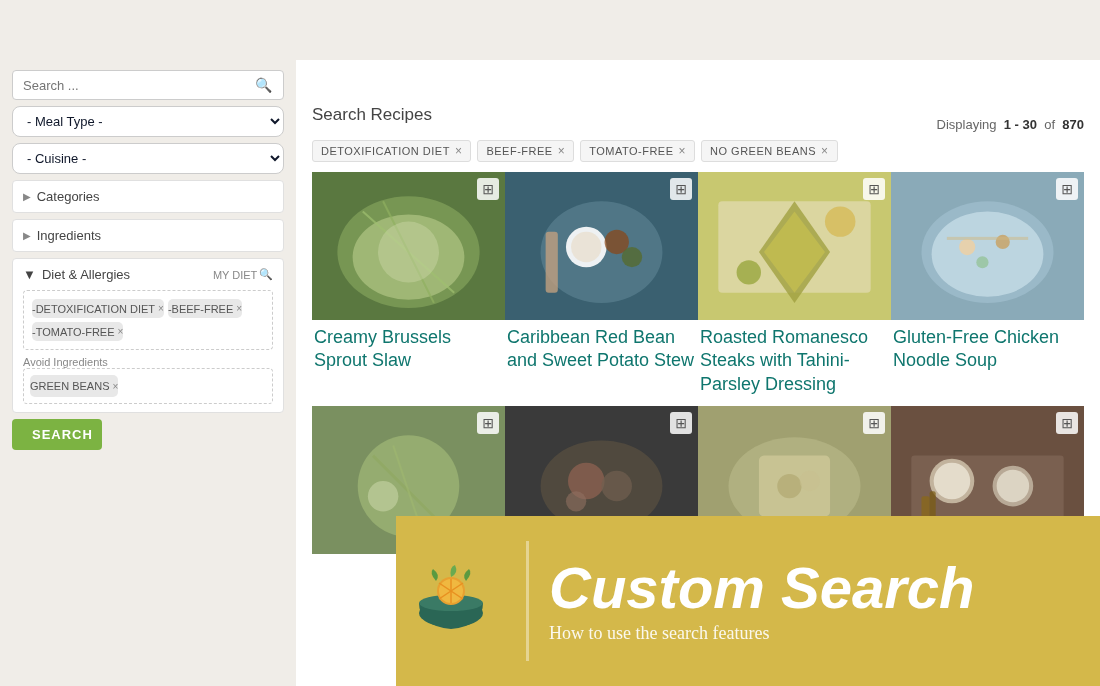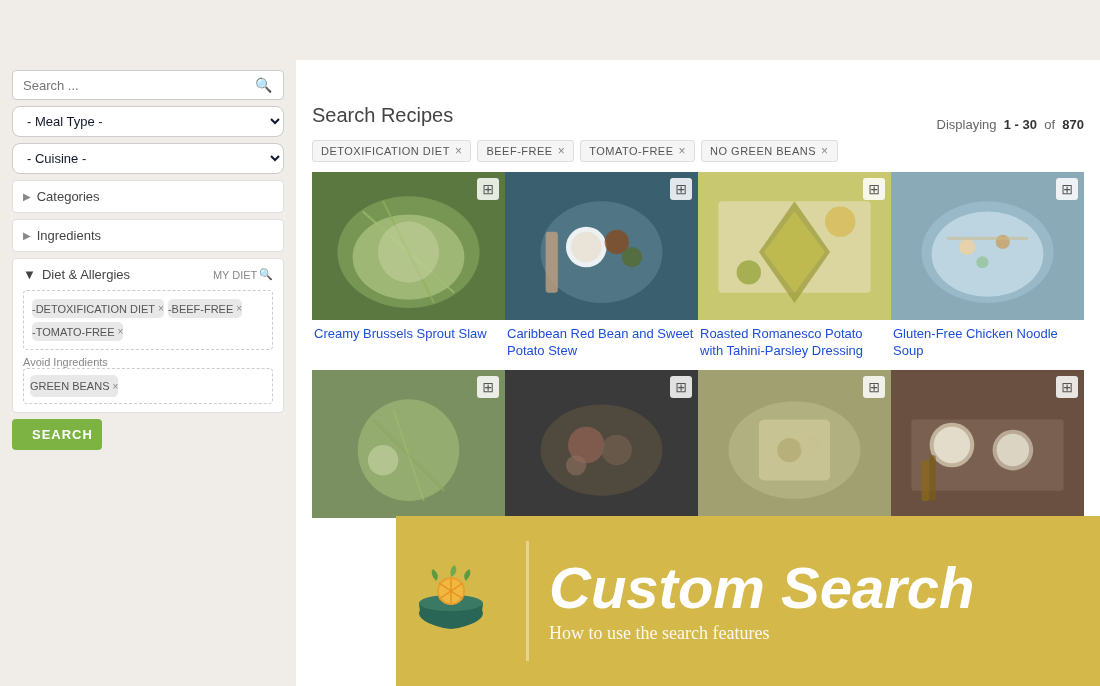--- a/index.html
+++ b/index.html
@@ -195,21 +195,21 @@
     }
 
     .recipes-header {
       display: flex;
       justify-content: space-between;
       align-items: center;
       padding: 10px 16px 8px;
     }
 
     .recipes-title {
-      font-size: 20px;
+      font-size: 17px;
       color: #444;
       margin-top: 28px;
     }
 
     .displaying-info {
       font-size: 13px;
       color: #666;
       margin-top: 47px;
     }
 
@@ -291,22 +291,22 @@
       display: flex;
       align-items: center;
       justify-content: center;
       cursor: pointer;
       font-size: 14px;
       color: #555;
     }
 
     .recipe-name {
       padding: 6px 2px 10px;
-      font-size: 13px;
-      color: #1d4ed8;
+      font-size: 18px;
+      color: #0f766e;
       line-height: 1.3;
     }
 
     
     .banner-overlay {
       position: absolute;
       bottom: 0;
       left: 100px;
       width: 780px;
       height: 170px;
@@ -515,21 +515,21 @@
                 <rect width="190" height="148" fill="#c8c870"></rect>
                 <rect x="20" y="30" width="150" height="90" rx="4" fill="#e8e0c0" opacity="0.6"></rect>
                 <polygon points="95,30 130,80 95,130 60,80" fill="#a0a040" opacity="0.8"></polygon>
                 <polygon points="95,40 125,80 95,120 65,80" fill="#c8c050" opacity="0.7"></polygon>
                 <circle cx="140" cy="50" r="15" fill="#d4b040" opacity="0.6"></circle>
                 <circle cx="50" cy="100" r="12" fill="#90a030" opacity="0.7"></circle>
               </svg>
             </div>
             <div class="add-icon">⊞</div>
           </div>
-          <div class="recipe-name">Roasted Romanesco Potato with Tahini-Parsley Dressing</div>
+          <div class="recipe-name">Roasted Romanesco Steaks with Tahini-Parsley Dressing</div>
         </div>
 
         <div class="recipe-card">
           <div class="recipe-card-inner">
             <div class="food-img food-img-4">
               <svg width="100%" height="100%" viewBox="0 0 190 148" preserveAspectRatio="xMidYMid slice">
                 <rect width="190" height="148" fill="#8aaab8"></rect>
                 <ellipse cx="95" cy="80" rx="65" ry="50" fill="#aac8d8" opacity="0.5"></ellipse>
                 <ellipse cx="95" cy="82" rx="55" ry="42" fill="#d4e8f0" opacity="0.6"></ellipse>
                 <circle cx="75" cy="75" r="8" fill="#f0d0a0" opacity="0.8"></circle>

